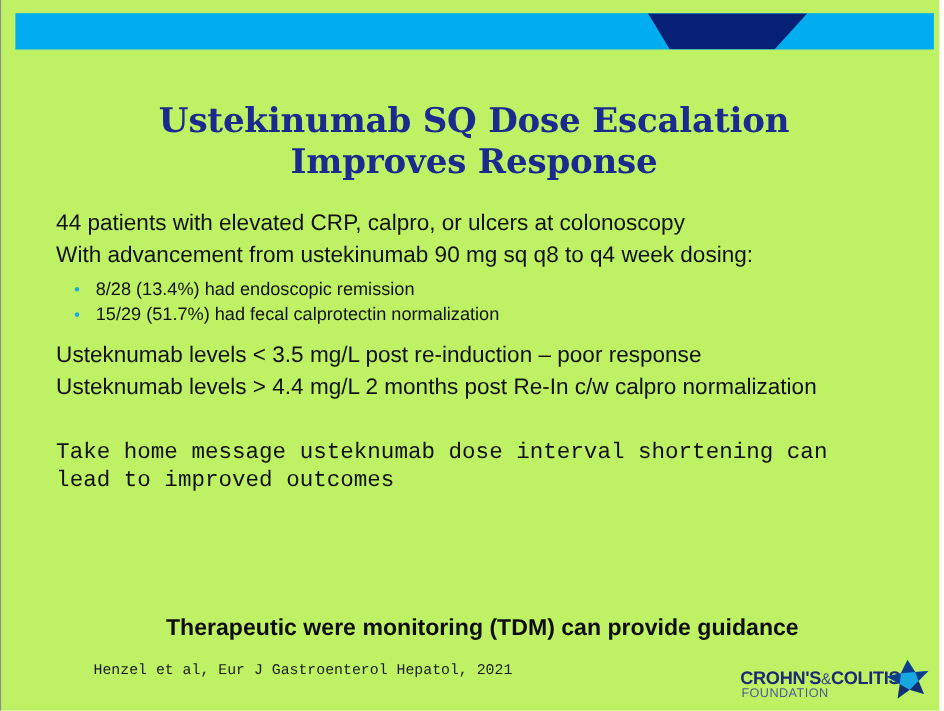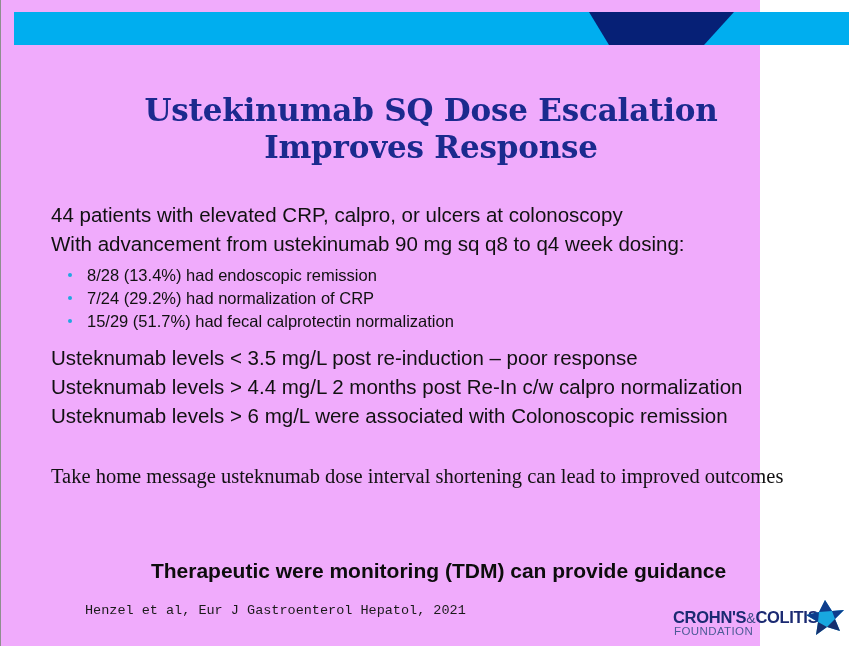--- a/index.html
+++ b/index.html
@@ -13,23 +13,23 @@
     position: relative;
     overflow: hidden;
     font-family: "Liberation Sans", sans-serif;
     -webkit-font-smoothing: antialiased;
   }
 
   
   #slide {
     position: absolute;
     left: 0; top: 0;
-    width: 760px;
+    width: 854px;
     height: 646px;
-    background: #f0abfc;
+    background: #bef264;
     border-left: 1px solid #8f8f8f;
     box-sizing: border-box;
   }
 
   
   .band {
     position: absolute;
     left: 13px;
     top: 12px;
     width: 835px;
@@ -60,21 +60,21 @@
     line-height: 37px;
     color: #1B2A8E;
     letter-spacing: -0.2px;
     white-space: nowrap;
   }
 
   
   .body-wrap {
     position: absolute;
     left: 50px;
-    top: 200px;
+    top: 188px;
     width: 775px;
   }
 
   .para {
     font-family: "Liberation Sans Narrow", "Liberation Sans", sans-serif;
     font-stretch: condensed;
     font-size: 20.5px;
     line-height: 29px;
     color: #111111;
     white-space: nowrap;
@@ -105,21 +105,21 @@
     background: #1FA8E0;
   }
 
   .levels-block {
     margin-top: 10px;
   }
   .levels-block .para { line-height: 29px; }
 
   .takehome {
     margin-top: 33px;
-    font-family: Liberation Serif, serif;
+    font-family: Liberation Mono, monospace;
     font-stretch: condensed;
     font-size: 20.5px;
     line-height: 26px;
     color: #111111;
     width: 760px;
   }
 
   .tdm {
     position: absolute;
     left: 50px;
@@ -208,32 +208,30 @@
     <div class="para">44 patients with elevated CRP, calpro, or ulcers at colonoscopy</div>
     <div class="para">With advancement from ustekinumab 90 mg sq q8 to q4 week dosing:</div>
 
     <ul class="bullets">
       <li class="bullet-row">
         <span class="bullet-dot"></span>
         <span>8/28 (13.4%) had endoscopic remission</span>
       </li>
       <li class="bullet-row">
         <span class="bullet-dot"></span>
-        <span>7/24 (29.2%) had normalization of CRP</span>
       </li>
       <li class="bullet-row">
         <span class="bullet-dot"></span>
         <span>15/29 (51.7%) had fecal calprotectin normalization</span>
       </li>
     </ul>
 
     <div class="levels-block">
       <div class="para">Usteknumab levels &lt; 3.5 mg/L post re-induction – poor response</div>
       <div class="para">Usteknumab levels &gt; 4.4 mg/L 2 months post Re-In c/w calpro normalization</div>
-      <div class="para">Usteknumab levels &gt; 6 mg/L were associated with Colonoscopic remission</div>
     </div>
 
     <div class="takehome">Take home message usteknumab dose interval shortening can lead to improved outcomes</div>
 
   </div>
 
   <div class="tdm">Therapeutic were monitoring (TDM) can provide guidance</div>
 
   <div class="citation">Henzel et al, Eur J Gastroenterol Hepatol, 2021</div>
 

